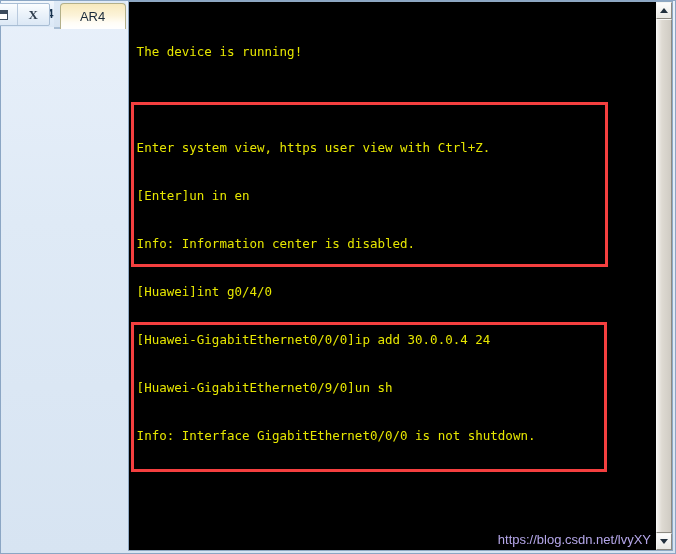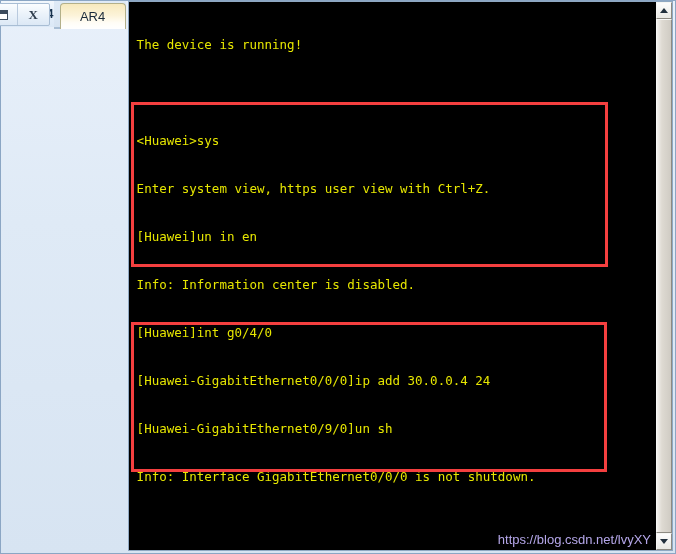--- a/index.html
+++ b/index.html
@@ -149,21 +149,21 @@
     display: flex;
     border: 1px solid #8fa8c2;
     background: #000;
     overflow: hidden;
   }
   .console {
     position: relative;
     flex: 1 1 auto;
     background: #000000;
     overflow: hidden;
-    padding: 3px 0 0 0;
+    padding: 10px 0 0 0;
   }
   .lines {
     position: relative;
     z-index: 2;
     font-family: "DejaVu Sans Mono", "Liberation Mono", monospace;
     font-size: 12.5px;
     line-height: 16px;
     color: #e6e600;
     white-space: pre;
     padding-left: 8px;
@@ -287,23 +287,22 @@
       <span>AR4</span>
     </div>
   </div>
 
   <div class="console-wrap">
     <div class="console">
 
       <div class="lines">
         <div>The device is running!</div>
         <div></div>
-        <div>&lt;Huawei&gt;sys</div>
         <div>Enter system view, https user view with Ctrl+Z.</div>
-        <div>[Huawei]un in en</div>
+        <div>[Enter]un in en</div>
         <div>Info: Information center is disabled.</div>
         <div>[Huawei]int g0/4/0</div>
         <div>[Huawei-GigabitEthernet0/0/0]ip add 30.0.0.4 24</div>
         <div>[Huawei-GigabitEthernet0/9/0]un sh</div>
         <div>Info: Interface GigabitEthernet0/0/0 is not shutdown.</div>
         
         
         
         
         

